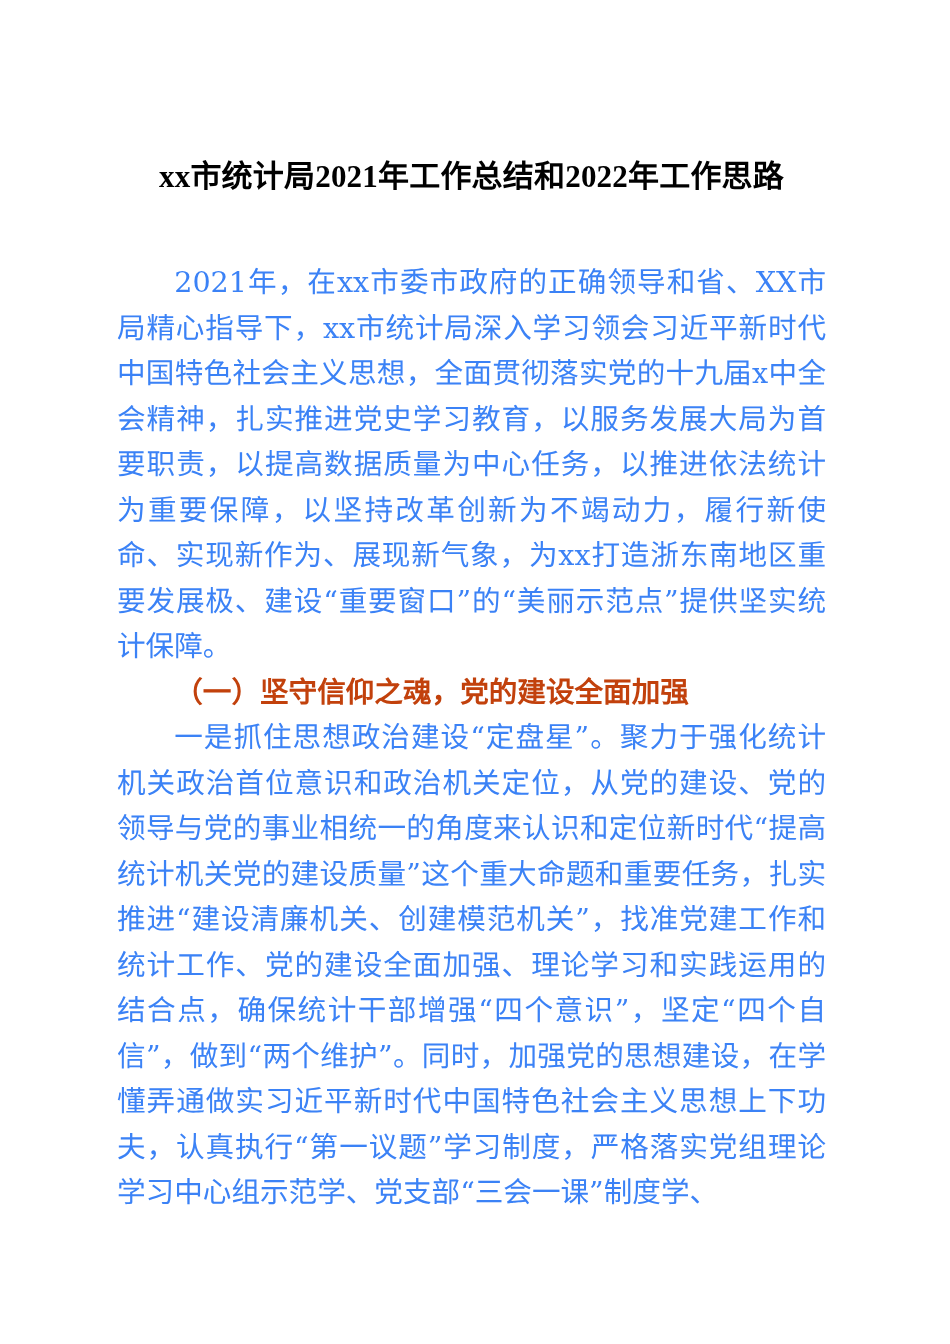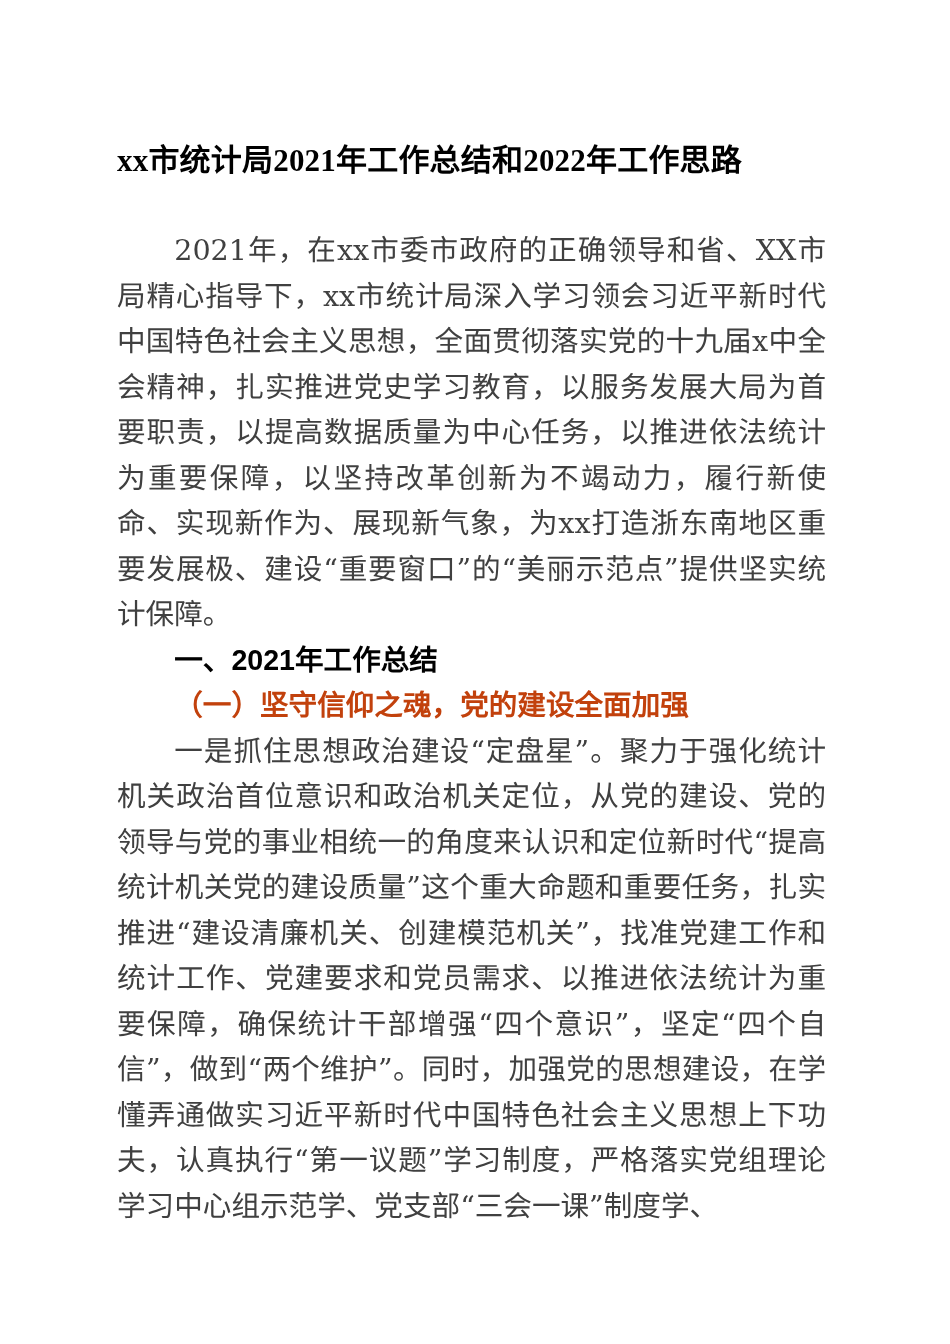--- a/index.html
+++ b/index.html
@@ -23,46 +23,47 @@
   
   .content {
     position: absolute;
     left: 117px;
     top: 0;
     width: 709px;
   }
 
   
   .doc-title {
-    margin: 0;
+    margin: 16px;
     padding-top: 139px;
     font-family: "Liberation Serif", "DejaVu Serif", serif;
     font-size: 31px;
     font-weight: bold;
     line-height: 43px;
+    text-align: center;
     letter-spacing: 0.2px;
     color: #000000;
   }
 
   
   .title-gap {
     height: 46px;
   }
 
   
   .para {
     margin: 0;
     font-family: "DejaVu Serif", "Liberation Serif", serif;
     font-size: 28.6px;
     line-height: 45.5px;
     text-align: justify;
     text-justify: inter-character;
     text-indent: 2em;
     letter-spacing: 0;
-    color: #404040;
+    color: #3b82f6;
     -webkit-font-smoothing: antialiased;
   }
 
   
   .h1-cn {
     margin: 0;
     font-family: "Liberation Sans", "DejaVu Sans", sans-serif;
     font-size: 28.6px;
     line-height: 45.5px;
     font-weight: bold;
@@ -93,21 +94,20 @@
 
 <div class="page">
   <div class="content">
 
     <h1 class="doc-title" id="doc-title-el">xx市统计局2021年工作总结和2022年工作思路</h1>
 
     <div class="title-gap"></div>
 
     <p class="para">2021年，在xx市委市政府的正确领导和省、XX市局精心指导下，xx市统计局深入学习领会习近平新时代中国特色社会主义思想，全面贯彻落实党的十九届x中全会精神，扎实推进党史学习教育，以服务发展大局为首要职责，以提高数据质量为中心任务，以推进依法统计为重要保障，以坚持改革创新为不竭动力，履行新使命、实现新作为、展现新气象，为xx打造浙东南地区重要发展极、建设“重要窗口”的“美丽示范点”提供坚实统计保障。</p>
 
-    <p class="h1-cn">一、2021年工作总结</p>
 
     <p class="h2-cn">（一）坚守信仰之魂，党的建设全面加强</p>
 
-    <p class="para">一是抓住思想政治建设“定盘星”。聚力于强化统计机关政治首位意识和政治机关定位，从党的建设、党的领导与党的事业相统一的角度来认识和定位新时代“提高统计机关党的建设质量”这个重大命题和重要任务，扎实推进“建设清廉机关、创建模范机关”，找准党建工作和统计工作、党建要求和党员需求、以推进依法统计为重要保障，确保统计干部增强“四个意识”，坚定“四个自信”，做到“两个维护”。同时，加强党的思想建设，在学懂弄通做实习近平新时代中国特色社会主义思想上下功夫，认真执行“第一议题”学习制度，严格落实党组理论学习中心组示范学、党支部“三会一课”制度学、</p>
+    <p class="para">一是抓住思想政治建设“定盘星”。聚力于强化统计机关政治首位意识和政治机关定位，从党的建设、党的领导与党的事业相统一的角度来认识和定位新时代“提高统计机关党的建设质量”这个重大命题和重要任务，扎实推进“建设清廉机关、创建模范机关”，找准党建工作和统计工作、党的建设全面加强、理论学习和实践运用的结合点，确保统计干部增强“四个意识”，坚定“四个自信”，做到“两个维护”。同时，加强党的思想建设，在学懂弄通做实习近平新时代中国特色社会主义思想上下功夫，认真执行“第一议题”学习制度，严格落实党组理论学习中心组示范学、党支部“三会一课”制度学、</p>
 
     <div class="page-bottom-space"></div>
   </div>
 </div>
 
 </body></html>

